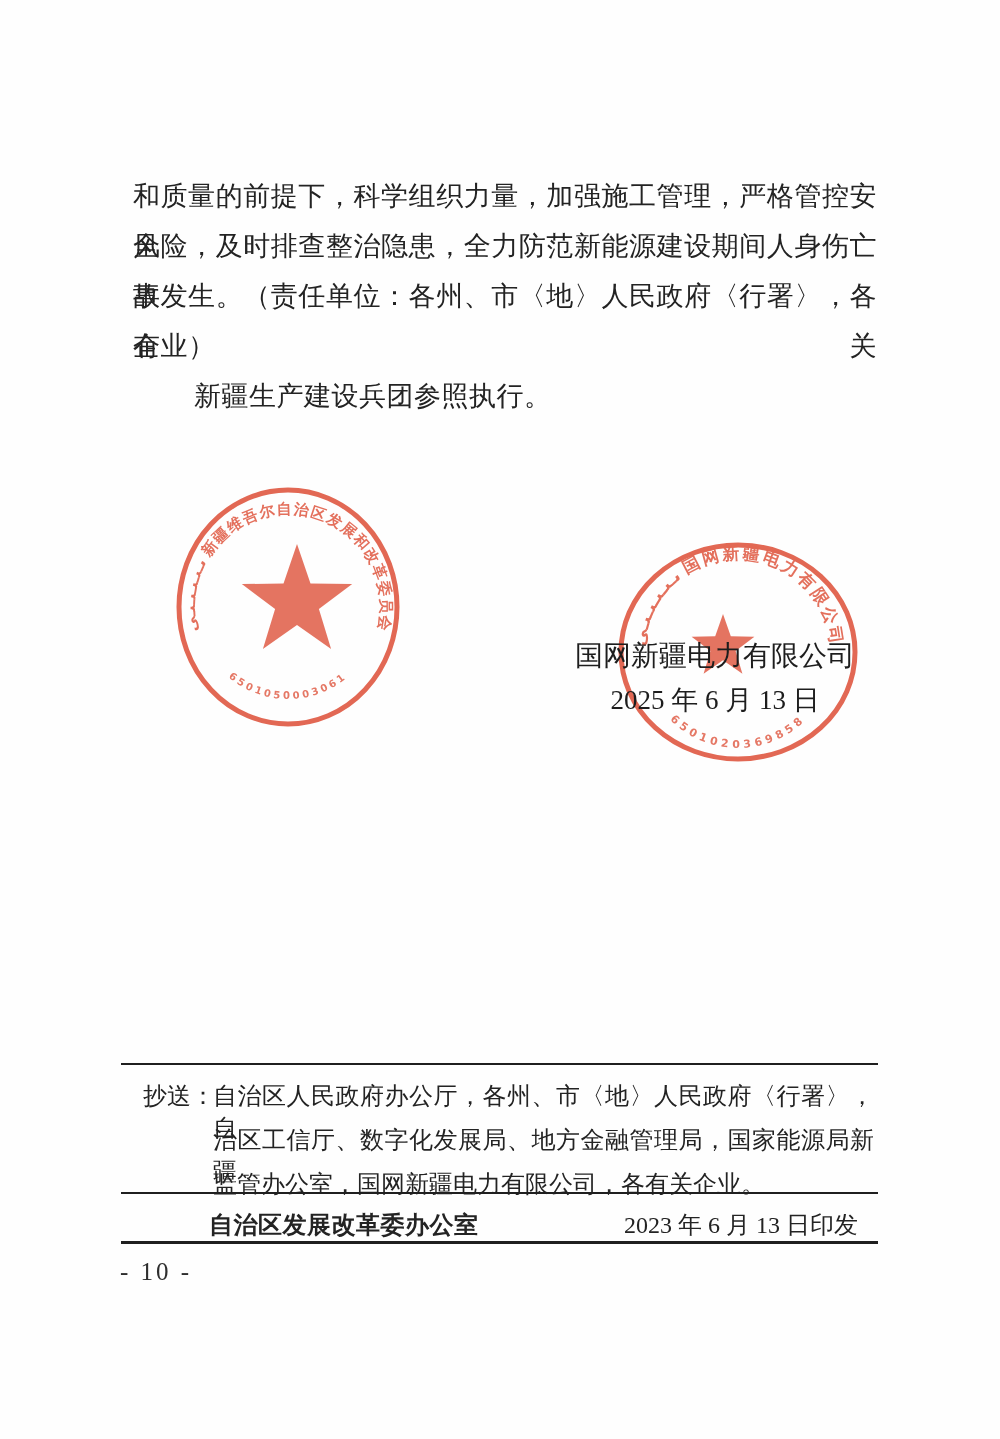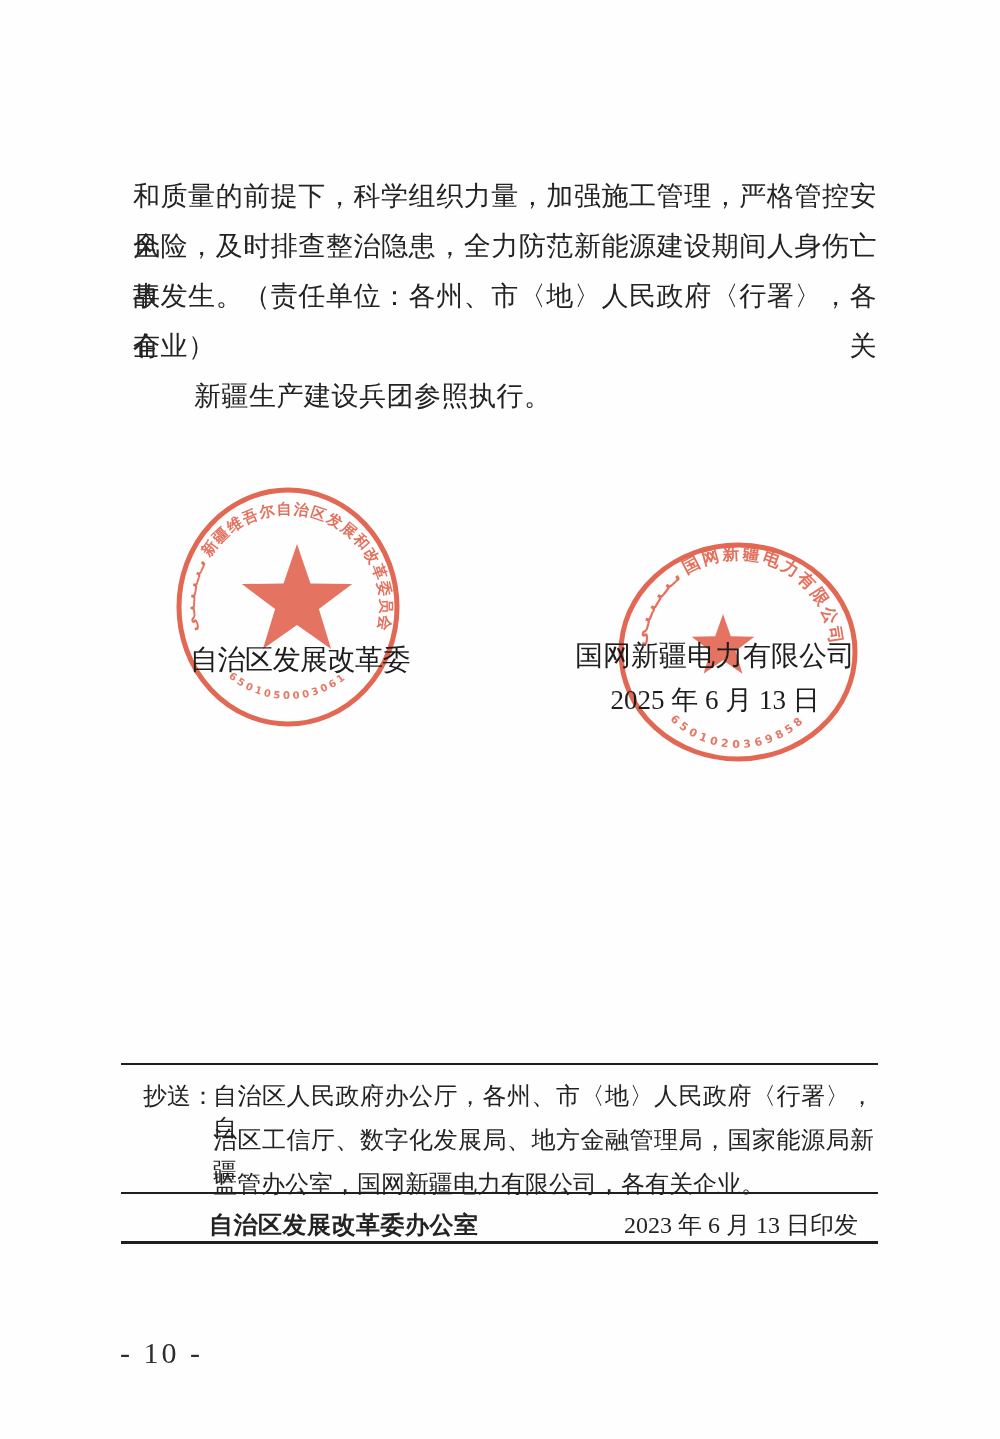--- a/index.html
+++ b/index.html
@@ -34,21 +34,21 @@
   .cc-line{position:absolute;left:213px;width:661px;font-size:24px;line-height:32px;}
   .cc-line.j{text-align:justify;text-align-last:justify;}
   .cc-1{top:1080px;}
   .cc-2{top:1124px;}
   .cc-3{top:1168px;}
   .footer-office{
     position:absolute;left:165px;top:1209px;font-size:24px;font-weight:700;
     font-family:Liberation Serif, serif;letter-spacing:0.5px;white-space:nowrap;margin-left:44px;
   }
   .footer-date{position:absolute;left:560px;top:1209px;width:298px;text-align:right;font-size:24px;white-space:nowrap;}
-  .page-num{position:absolute;left:120px;top:1336px;font-size:30px;letter-spacing:3px;color:#2e2e2e;}
+  .page-num{position:absolute;left:120px;top:1258px;font-size:25px;letter-spacing:3px;color:#2e2e2e;}
 </style>
 </head>
 <body>
 
 <div class="page">
 
   <div class="body-block">
     <div class="bline j">和质量的前提下，科学组织力量，加强施工管理，严格管控安全</div>
     <div class="bline j">风险，及时排查整治隐患，全力防范新能源建设期间人身伤亡事</div>
     <div class="bline j">故发生。（责任单位：各州、市〈地〉人民政府〈行署〉，各有关</div>
@@ -83,21 +83,20 @@
       <polygon points="105,84 112.8,106.3 136.4,106.8 117.6,121.1 124.4,143.7 105,130.2 85.6,143.7 92.4,121.1 73.6,106.8 97.2,106.3" fill-opacity="0.92" fill="#dd4c34"></polygon>
       <text font-size="17" letter-spacing="2.5" fill-opacity="0.95" fill="#dd4c34">
         <textPath href="#arcTopR" startOffset="50%" text-anchor="middle">ىـىـىـىـىـى 国网新疆电力有限公司</textPath>
       </text>
       <text font-size="11" letter-spacing="4" fill-opacity="0.9" fill="#dd4c34">
         <textPath href="#arcBotR" startOffset="50%" text-anchor="middle">6501020369858</textPath>
       </text>
     </svg>
   </div>
 
-  <div class="sig sig-left">自治区发展改革委</div>
   <div class="sig sig-right">国网新疆电力有限公司</div>
   <div class="sig sig-date">2025 年 6 月 13 日</div>
 
   <div class="rule rule-1"></div>
 
   <div class="cc-label">抄送：</div>
   <div class="cc-line cc-1 j">自治区人民政府办公厅，各州、市〈地〉人民政府〈行署〉，自</div>
   <div class="cc-line cc-2 j">治区工信厅、数字化发展局、地方金融管理局，国家能源局新疆</div>
   <div class="cc-line cc-3">监管办公室，国网新疆电力有限公司，各有关企业。</div>
 

